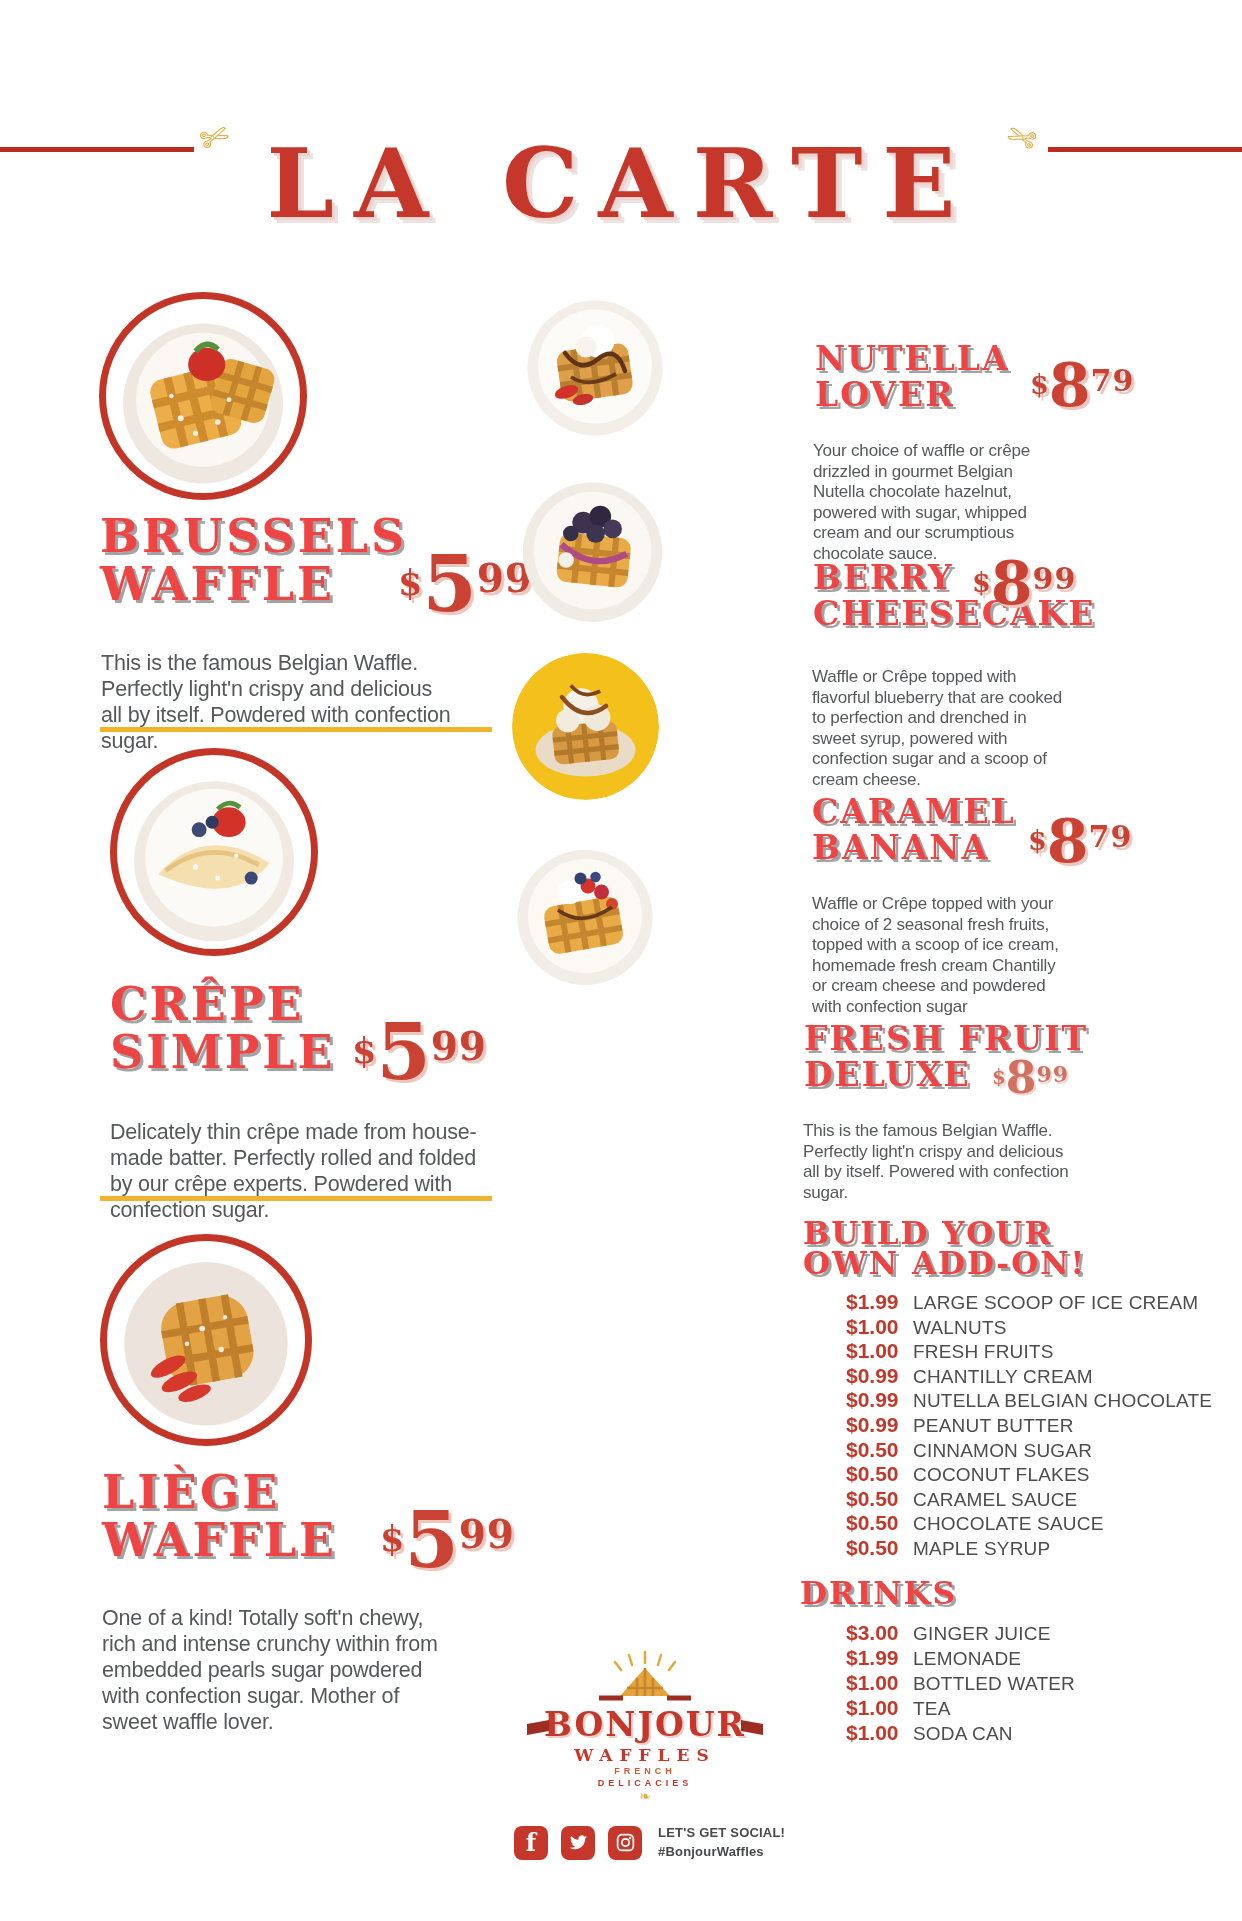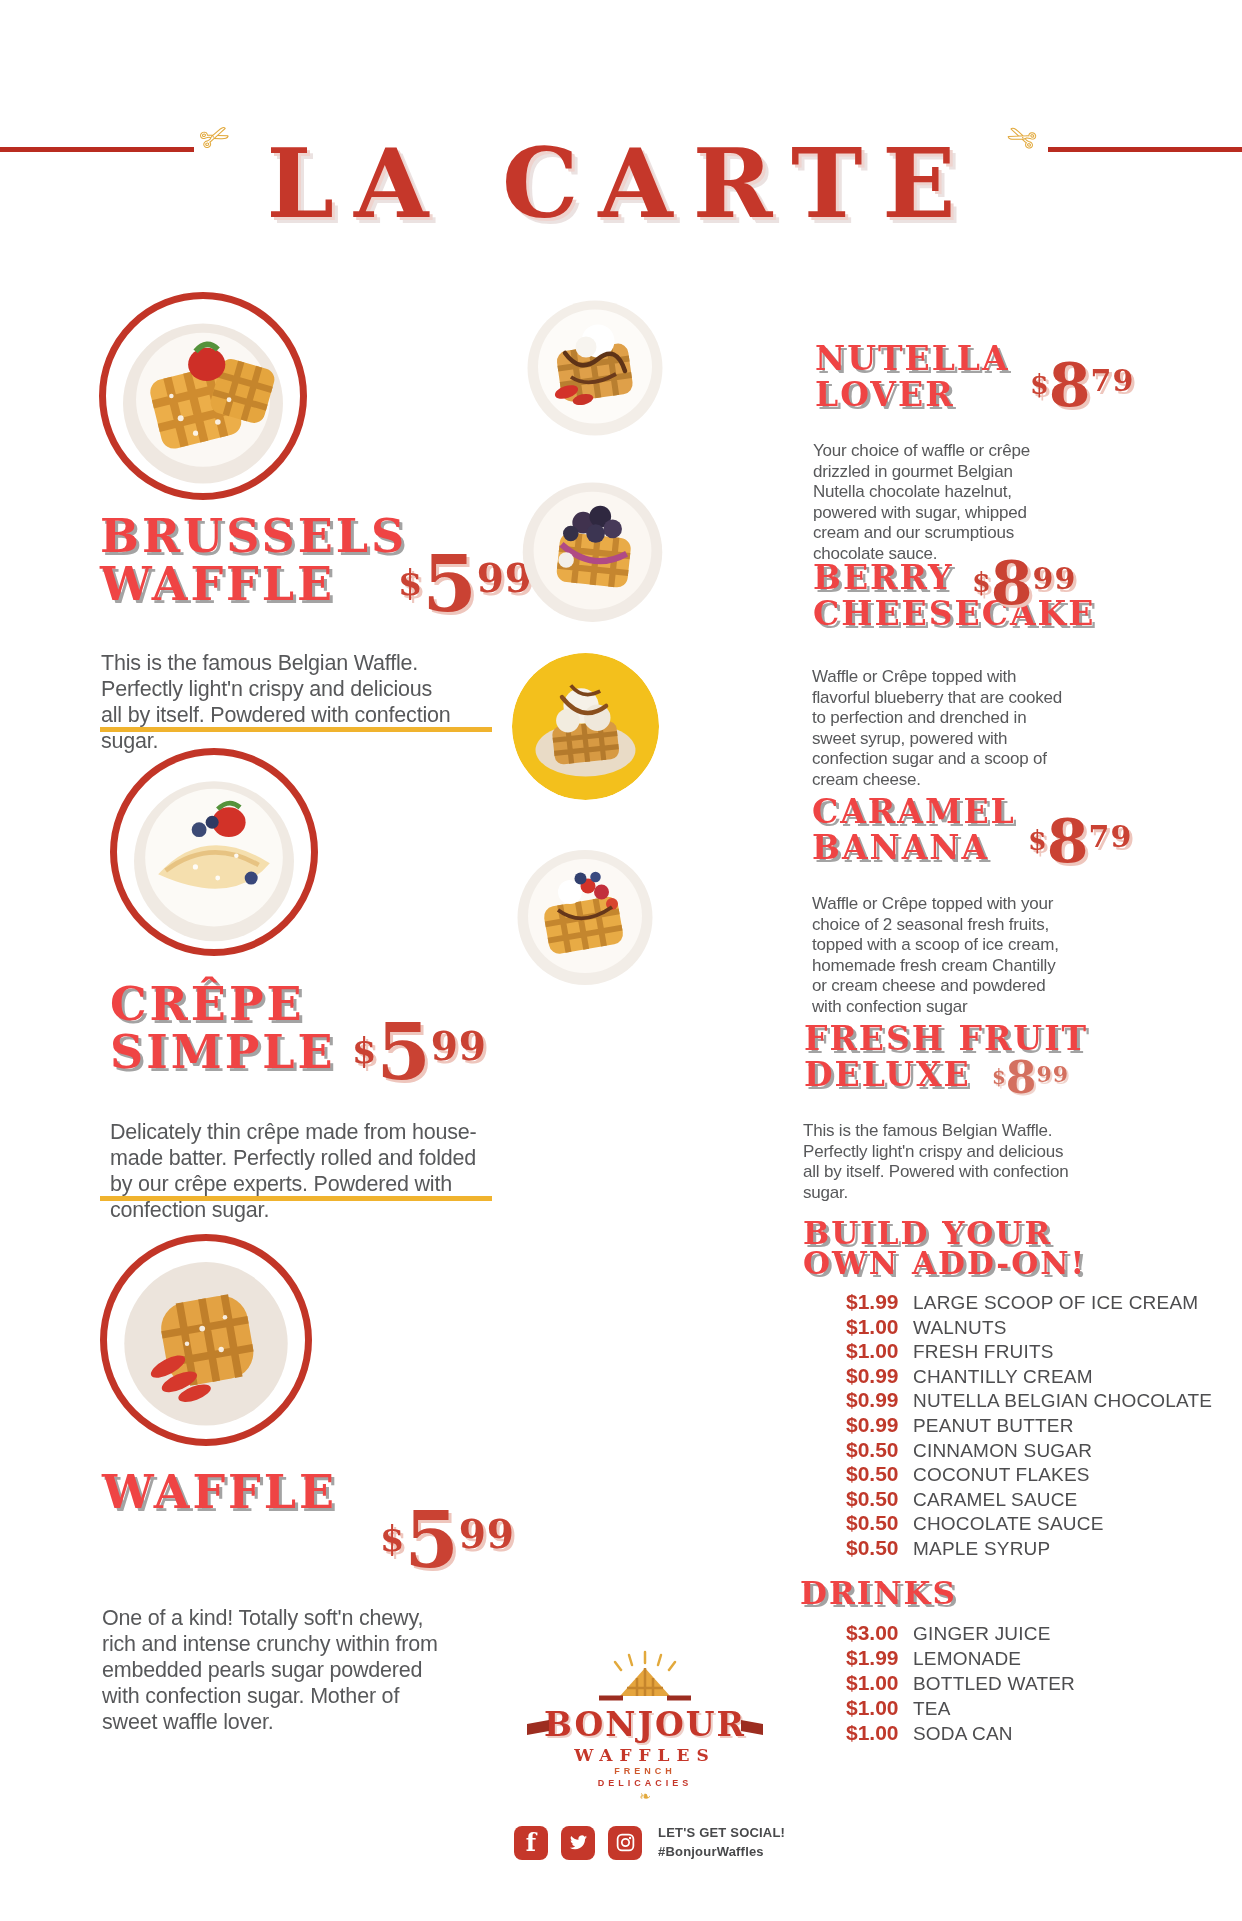--- a/index.html
+++ b/index.html
@@ -196,20 +196,21 @@
         <g fill="#fff" opacity=".85">
             <circle cx="48" cy="44" r="1.5"></circle>
             <circle cx="58" cy="55" r="1.4"></circle>
             <circle cx="40" cy="52" r="1.2"></circle>
             <circle cx="60" cy="38" r="1.2"></circle>
           </g>
       </svg>
     </div>
   </div>
   <div class="dish-title t-left" id="liege-title">
+    <div>LIÈGE</div>
     <div>WAFFLE</div>
   </div>
   <div class="price" id="liege-price">
     <span class="cur">$</span><span class="main">5</span><span class="cents">99</span>
   </div>
   <p class="desc d-left" id="liege-desc">One of a kind! Totally soft'n chewy, rich and intense crunchy within from embedded pearls sugar powdered with confection sugar. Mother of sweet waffle lover.</p>
 
   <div class="photo" id="nutella-photo">
     <svg viewBox="0 0 100 100">
       <circle cx="50" cy="54" r="45" fill="#f3eee8"></circle>

